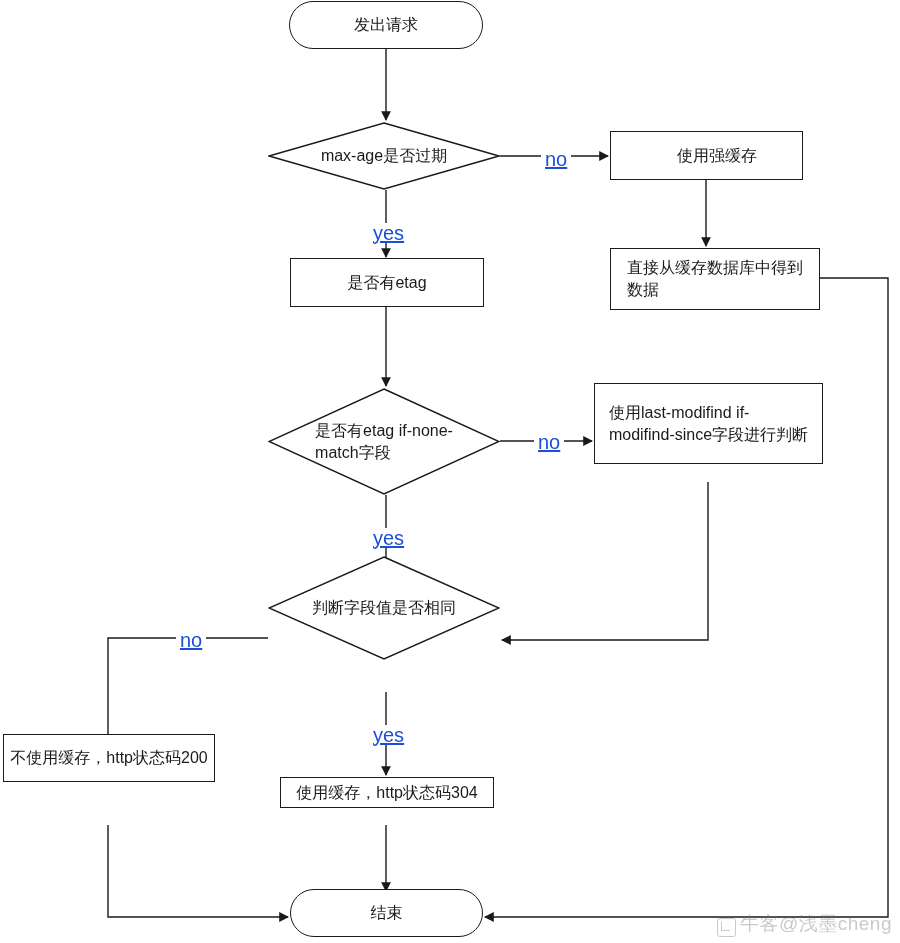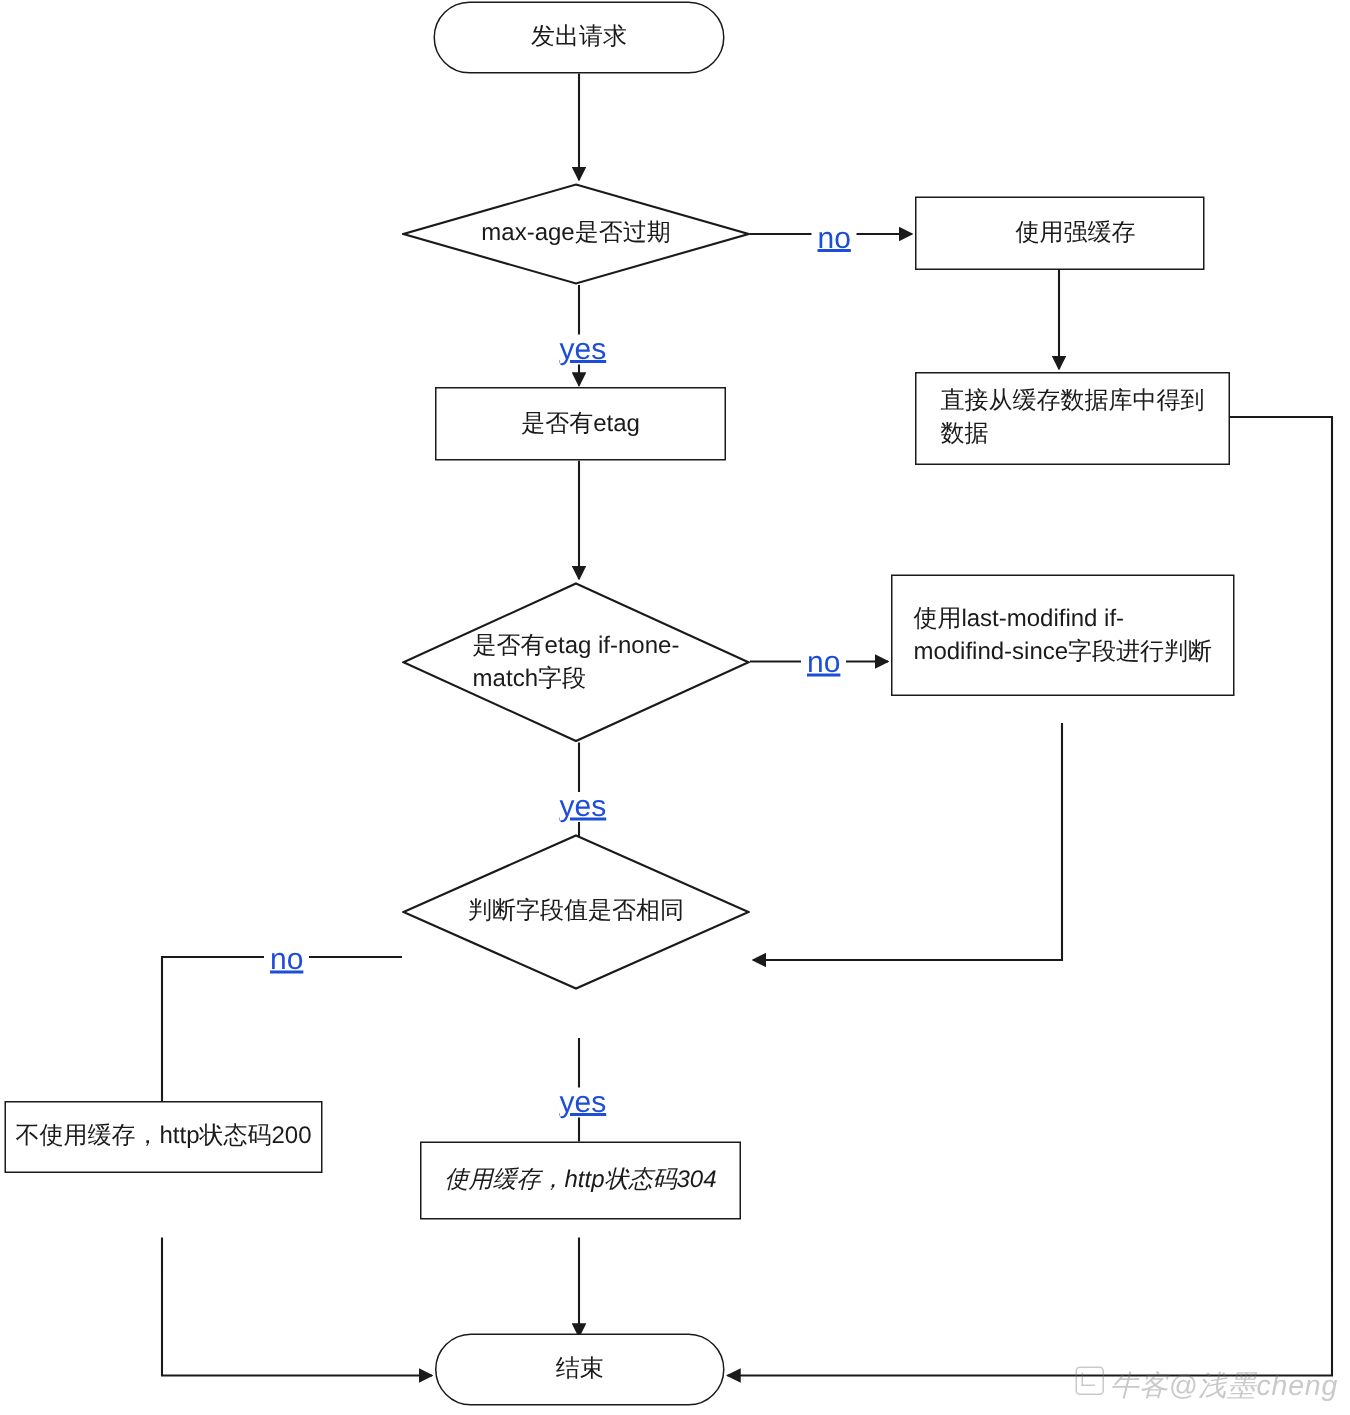--- a/index.html
+++ b/index.html
@@ -70,26 +70,25 @@
     padding: 0 4px;
     z-index: 4;
     line-height: 1;
     text-decoration: underline;
   }
   #watermark {
     position: absolute;
     right: 8px;
     bottom: 6px;
     display: flex;
-    align-items: flex-start;
+    align-items: flex-end;
     gap: 4px;
     opacity: 0.36;
     z-index: 5;
     pointer-events: none;
-    font-style: italic;
   }
   #watermark .wm-logo {
     width: 17px;
     height: 17px;
     border: 1.5px solid #6d6d6d;
     border-radius: 3px;
     position: relative;
   }
   #watermark .wm-logo::before {
     content: "";
@@ -189,21 +188,21 @@
     <svg class="dia-shape" viewBox="0 0 232 104" preserveAspectRatio="none">
       <polygon points="116,1 231,52 116,103 1,52" fill="#ffffff" stroke="#1a1a1a" stroke-width="1.4"></polygon>
     </svg>
     <span class="label">判断字段值是否相同</span>
   </div>
 
   <div class="node process" style="left:3px; top:734px; width:212px; height:48px;">
     <span class="label">不使用缓存，http状态码200</span>
   </div>
 
-  <div class="node process" style="left:280px; top:761px; width:214px; height:52px;font-style:italic;">
+  <div class="node process" style="left:280px; top:777px; width:214px; height:31px;">
     <span class="label">使用缓存，http状态码304</span>
   </div>
 
   <div class="node terminal" style="left:290px; top:889px; width:193px; height:48px;">
     <span class="label">结束</span>
   </div>
 
   <span class="edge-label" style="left:541px; top:149px;">no</span>
   <span class="edge-label" style="left:369px; top:223px;">yes</span>
   <span class="edge-label" style="left:534px; top:432px;">no</span>

